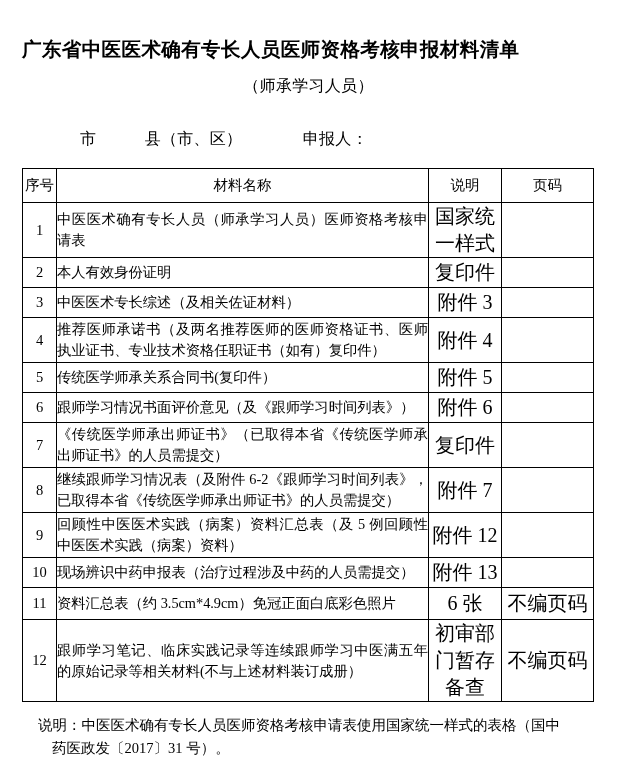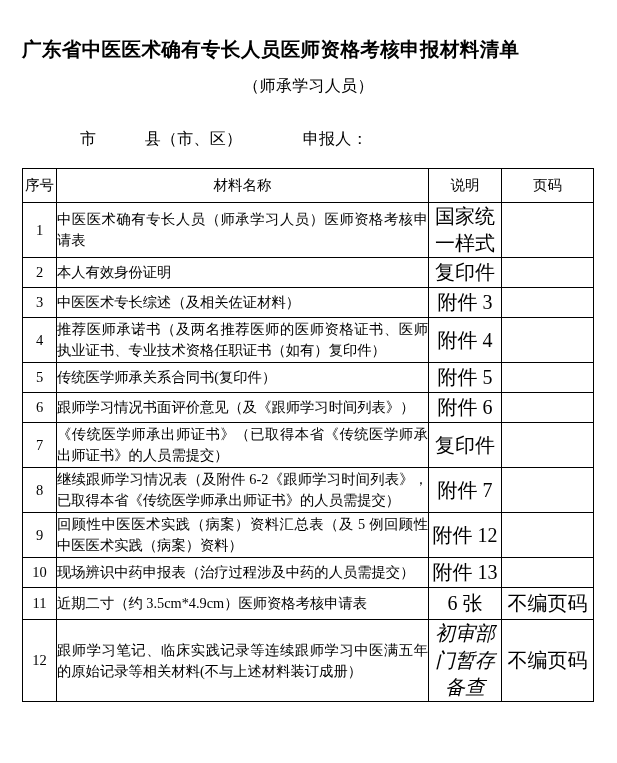--- a/index.html
+++ b/index.html
@@ -86,21 +86,20 @@
   }
   td.c-note, td.c-page {
     text-align: center;
     font-size: 20px;
     line-height: 1.35;
     padding: 2px 2px;
   }
   .note-small {
     font-size: 11.5px;
     line-height: 1.25;
-    font-style: italic;
   }
   .footnote {
     margin-top: 12px;
     font-size: 14.5px;
     line-height: 1.6;
     padding-left: 16px;
     padding-right: 8px;
     text-indent: 0;
   }
   .footnote .ln2 { padding-left: 14px; }
@@ -192,27 +191,31 @@
         <td class="c-page"></td>
       </tr>
       <tr style="height:30px">
         <td class="c-no">10</td>
         <td class="c-name">现场辨识中药申报表（治疗过程涉及中药的人员需提交）</td>
         <td class="c-note">附件 13</td>
         <td class="c-page"></td>
       </tr>
       <tr style="height:32px">
         <td class="c-no">11</td>
-        <td class="c-name">近期二寸（约 3.5cm*4.9cm）医师资格考核申请表</td>
+        <td class="c-name">资料汇总表（约 3.5cm*4.9cm）免冠正面白底彩色照片</td>
         <td class="c-note">6 张</td>
         <td class="c-page">不编页码</td>
       </tr>
       <tr style="height:45px">
         <td class="c-no">12</td>
         <td class="c-name">跟师学习笔记、临床实践记录等连续跟师学习中医满五年的原始记录等相关材料(不与上述材料装订成册）</td>
         <td class="c-note note-small">初审部门暂存备查</td>
         <td class="c-page">不编页码</td>
       </tr>
     </tbody>
   </table>
 
+  <div class="footnote">
+    <div class="ln1">说明：中医医术确有专长人员医师资格考核申请表使用国家统一样式的表格（国中</div>
+    <div class="ln2">药医政发〔2017〕31 号）。</div>
+  </div>
 
 </div>
 
 </body></html>

